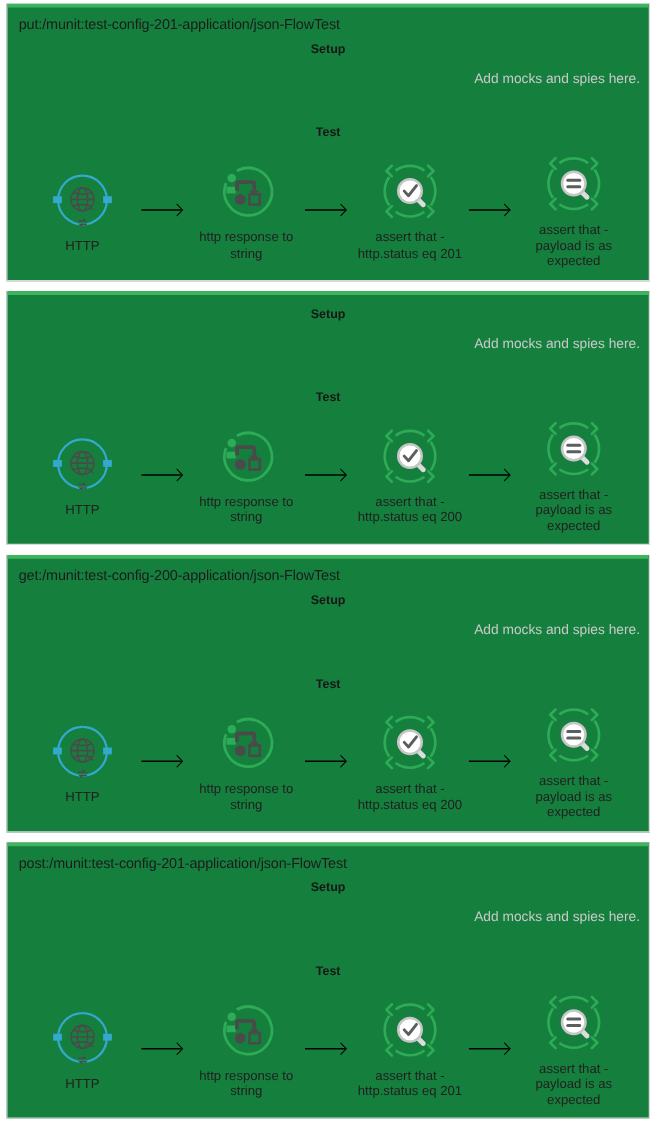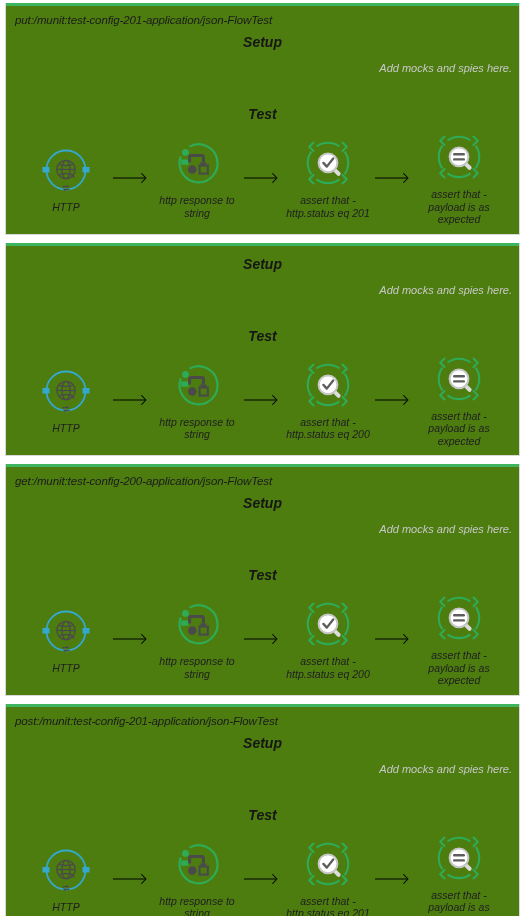--- a/index.html
+++ b/index.html
@@ -13,46 +13,45 @@
   #root {
     width: 525px;
     height: 916px;
     padding: 3px 5px 0 5px;
     background: #ffffff;
     overflow: hidden;
   }
 
   .flow-panel {
     position: relative;
-    background: #4d7c0f;
+    background: #15803d;
     border: 1px solid #d9d9d9;
     border-top: none;
     margin-bottom: 8px;
     overflow: hidden;
-    font-style: italic;
   }
   .panel-topbar {
     height: 3px;
     background: #3eb45e;
     width: 100%;
   }
   .panel-inner {
     padding: 4px 7px 8px 7px;
   }
   .panel-title {
     font-size: 11.5px;
     color: #1b1b1b;
     line-height: 16px;
     letter-spacing: -0.1px;
     white-space: nowrap;
     margin: 2px 0 0 2px;
   }
   .section-label {
     text-align: center;
-    font-size: 14px;
+    font-size: 10px;
     color: #161616;
     font-weight: 600;
     margin-top: 6px;
   }
   .mocks-placeholder {
     text-align: right;
     font-size: 11px;
     color: #c9c9c9;
     margin-top: 12px;
   }

